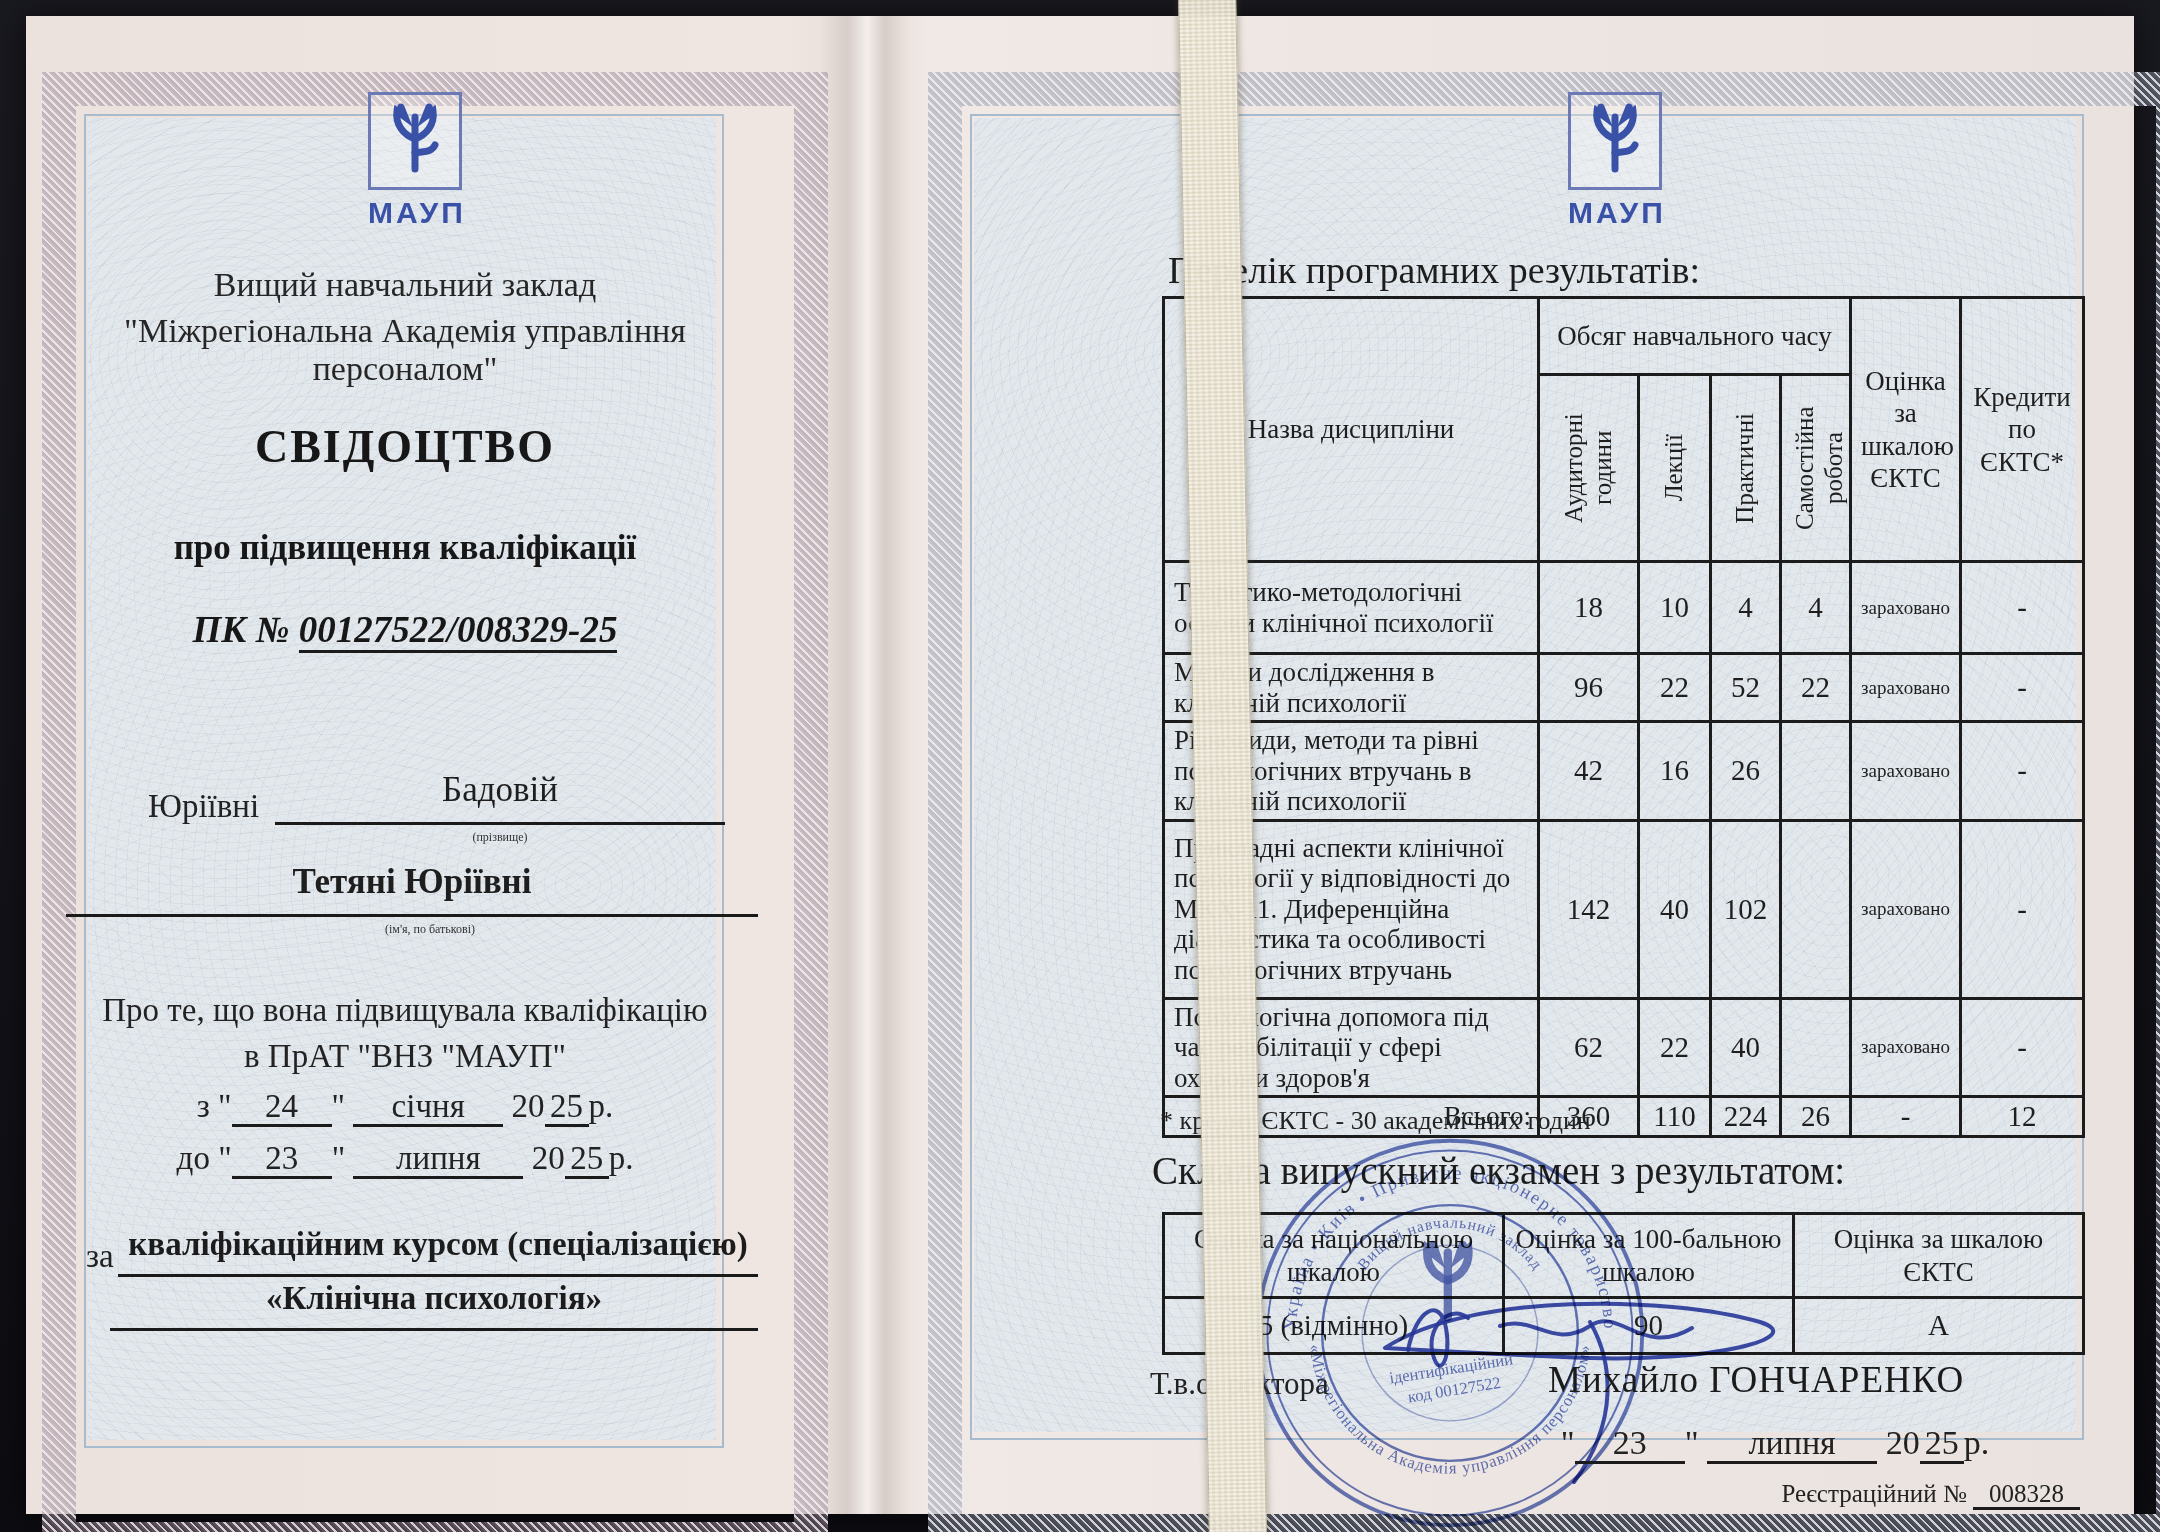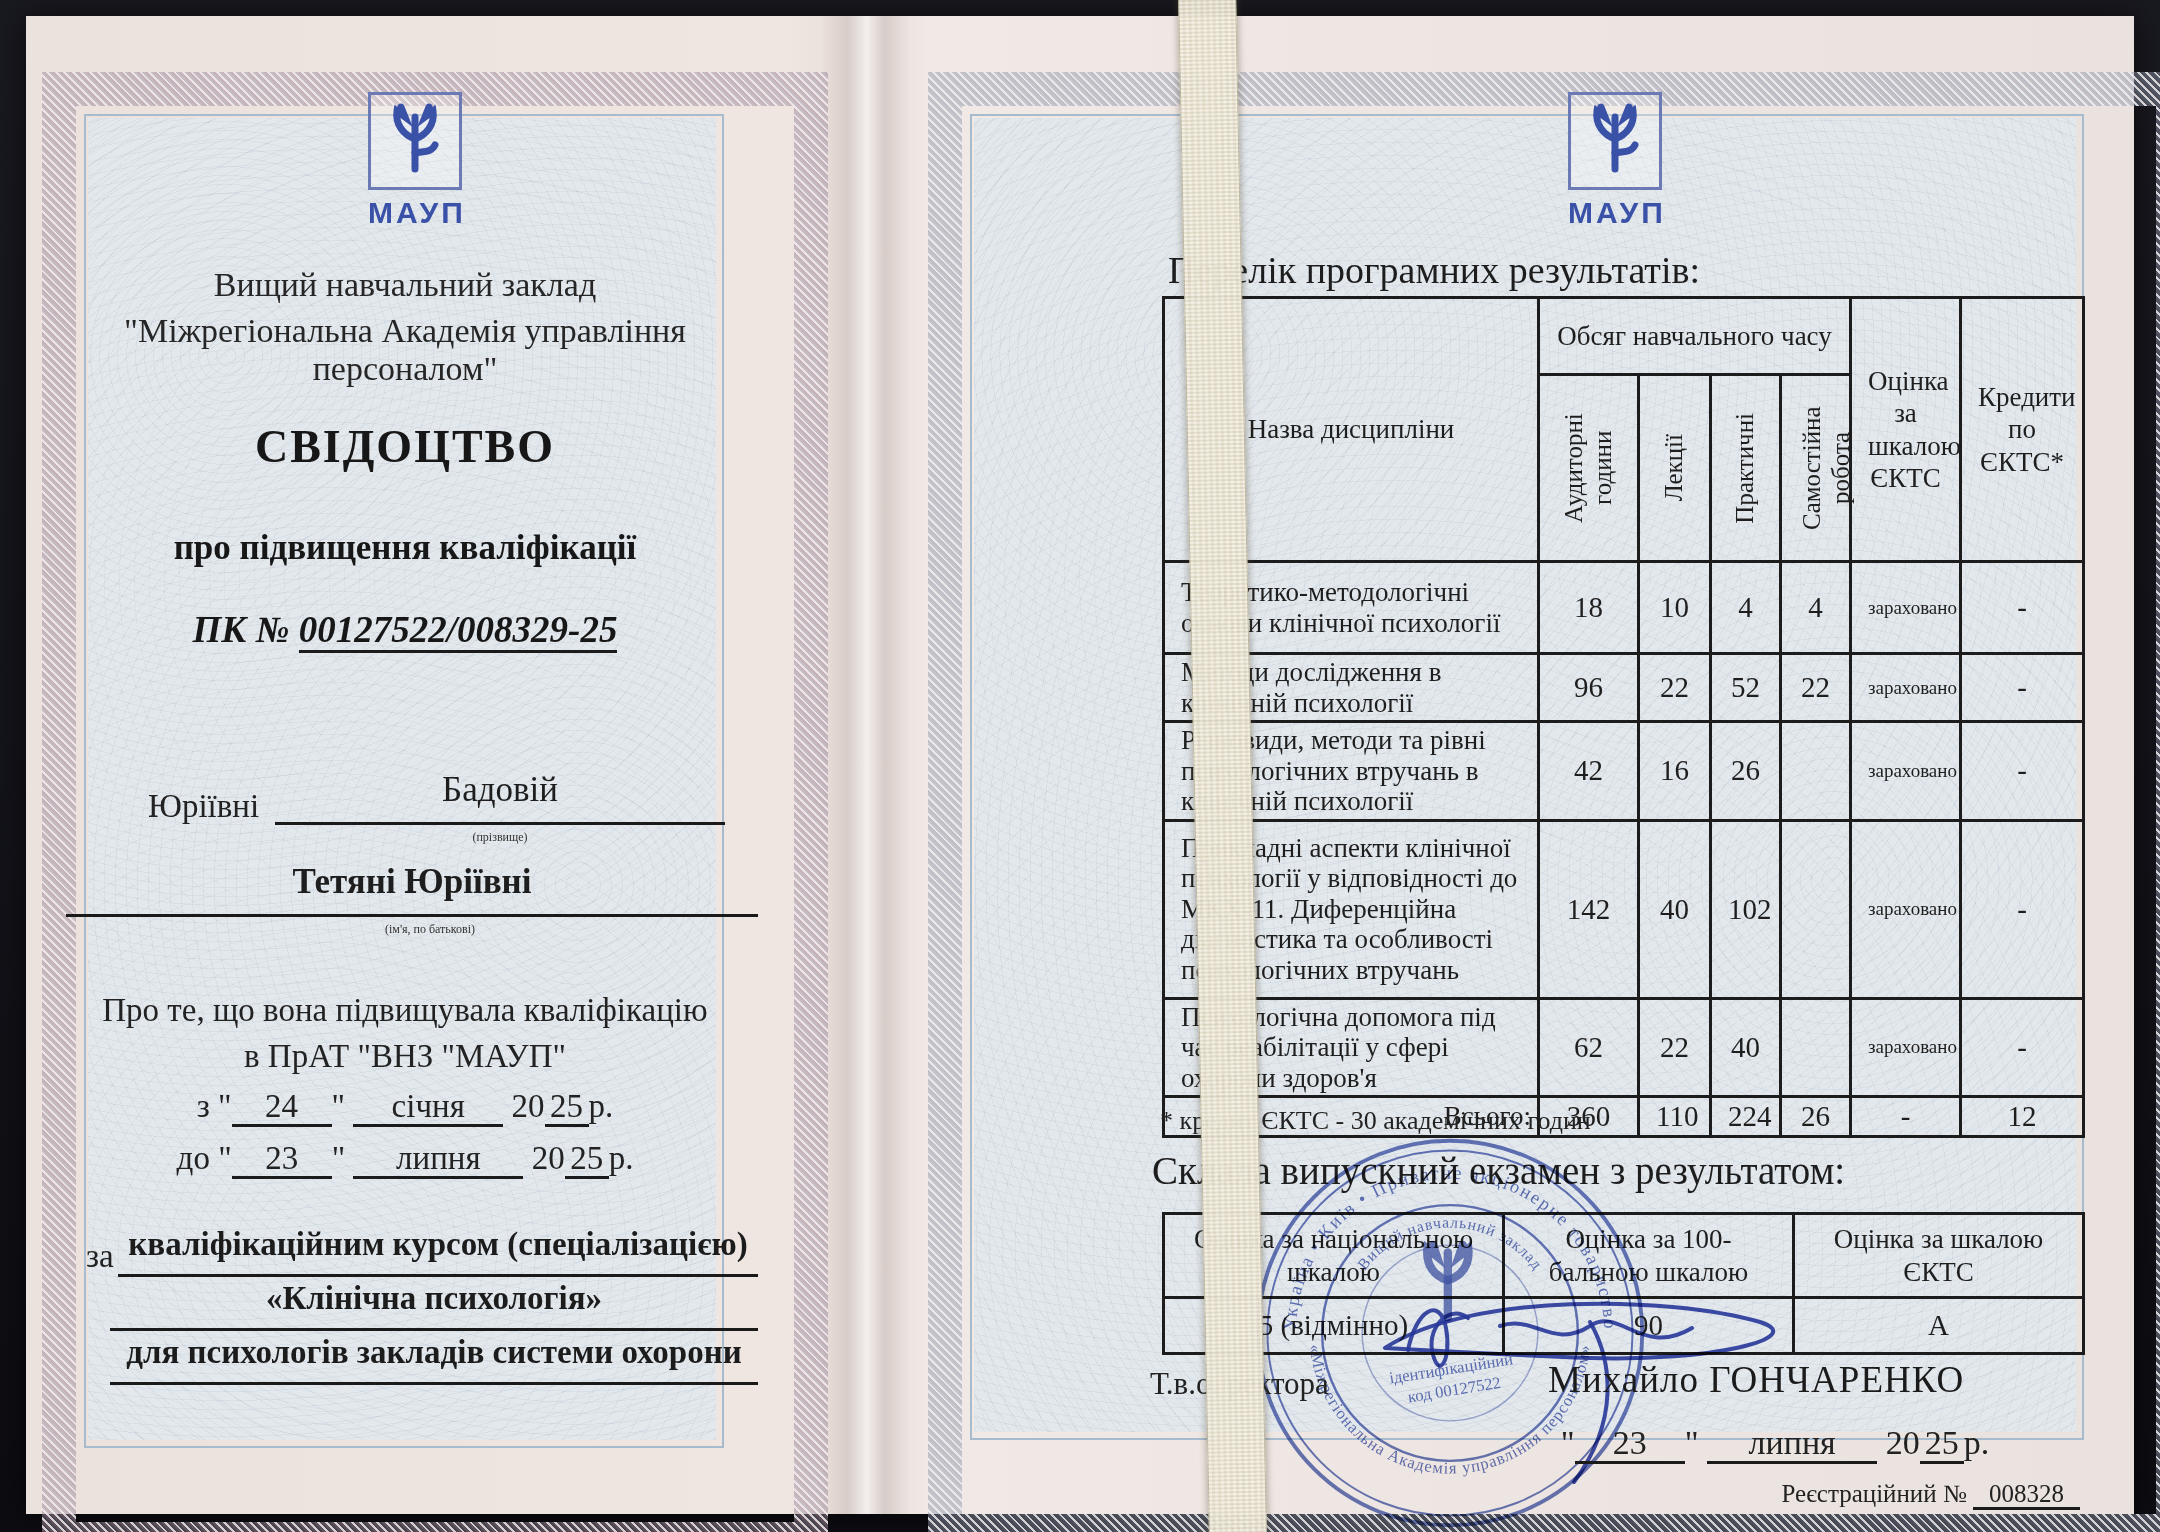--- a/index.html
+++ b/index.html
@@ -30,21 +30,21 @@
   .cert-sub{font-size:35px;font-weight:bold;color:#171717;}
   .cert-num{font-size:37px;font-weight:bold;font-style:italic;color:#171717;}
   .uval{border-bottom:3px solid #1b1b1b;}
   .fill-line{border-bottom:3px solid #1a1a1a;}
   .caption{font-size:12px;color:#333;}
   .bodytxt{font-size:33px;color:#222;}
   .u{display:inline-block;border-bottom:3px solid #1b1b1b;line-height:1.05;}
   .course{font-size:33px;font-weight:bold;color:#1c1c1c;}
   .rtitle{font-size:38px;color:#1d1d1d;}
   table.grid{border-collapse:collapse;table-layout:fixed;}
-  table.grid td,table.grid th{border:3px solid #1c1c1c;padding:2px 16px;font-weight:normal;vertical-align:middle;background:transparent;}
+  table.grid td,table.grid th{border:3px solid #1c1c1c;padding:2px 9px;font-weight:normal;vertical-align:middle;background:transparent;}
   .namecell{font-size:27px;line-height:1.13;text-align:left;padding:4px 8px 4px 10px;}
   .numcell{font-size:29px;text-align:center;}
   .gradecell{font-size:19px;text-align:center;}
   .vtxt{writing-mode:vertical-rl;transform:rotate(180deg);font-size:25px;line-height:1.15;margin:0 auto;text-align:center;max-height:180px;}
   .hdrcell{font-size:27px;text-align:center;line-height:1.2;}
   .footnote{font-size:26px;color:#222;}
   .exam-head{font-size:39px;color:#1d1d1d;}
   .sig-pos{font-size:31px;color:#222;}
   .sig-name{font-size:37px;color:#1b1b1b;letter-spacing:1px;}
   .dateline{font-size:34px;color:#222;}
@@ -116,21 +116,20 @@
   <div class="abs ctr bodytxt" style="left:50px;top:1140px;width:710px;">
     <span>до</span>
     <span>"</span><span class="u" style="min-width:100px;">23</span><span>"</span>
     <span class="u" style="min-width:170px;">липня</span>
     <span>20</span><span class="u" style="min-width:44px;">25</span><span>р.</span>
   </div>
 
   <div class="abs bodytxt" style="left:86px;top:1238px;">за</div>
   <div class="abs ctr course fill-line" style="left:118px;top:1226px;width:640px;height:48px;">кваліфікаційним курсом (спеціалізацією)</div>
   <div class="abs ctr course fill-line" style="left:110px;top:1280px;width:648px;height:48px;">«Клінічна психологія»</div>
-  <div class="abs ctr course fill-line" style="left:110px;top:1334px;width:648px;height:48px;">для психологів закладів системи охорони</div>
 
   <div class="logo-box" style="left:1568px;top:92px;">
     <svg viewBox="0 0 88 92" width="88" height="92">
       <g fill="none" stroke="#3a51a8" stroke-width="7" stroke-linecap="round">
         <path d="M44 22 L44 74"></path>
         <path d="M44 44 C33 40 24 30 26 16 L34 22 L30 12"></path>
         <path d="M44 44 C55 40 64 30 62 16 L54 22 L58 12"></path>
         <path d="M44 58 C52 56 60 58 64 50"></path>
       </g>
     </svg>

